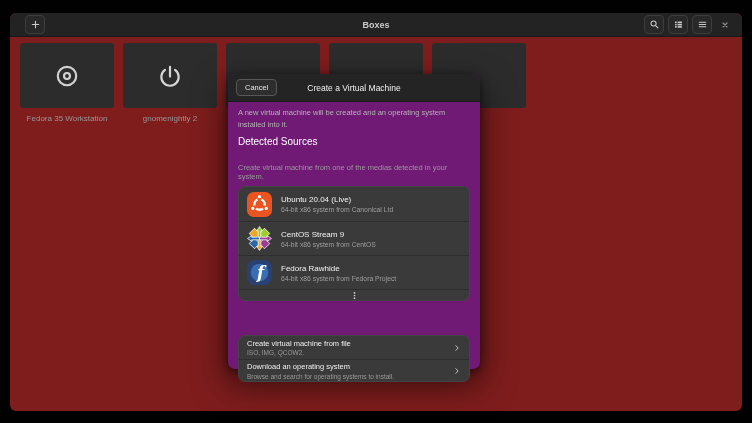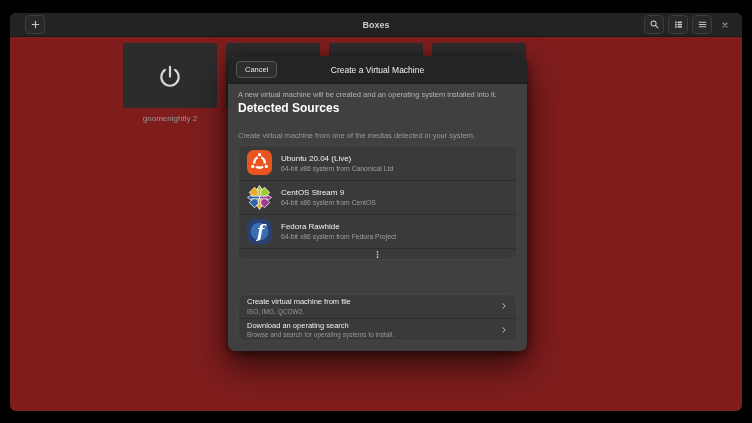--- a/index.html
+++ b/index.html
@@ -22,34 +22,34 @@
   .hb-close { width:18px; height:18px; border:none; background:transparent;
               display:flex; align-items:center; justify-content:center; cursor:pointer; }
 
   
   .tile { position:absolute; width:94px; text-align:center; }
   .thumb { width:94px; height:65px; background:#2c2c2c; border-radius:3px;
            display:flex; align-items:center; justify-content:center; }
   .tile-label { margin-top:6px; font-size:8px; color:#979797; }
 
   
-  .dialog { position:absolute; left:228px; top:56px; width:299px; height:295px;
-            background:#404040; border-radius:7px;
+  .dialog { position:absolute; left:228px; top:74px; width:252px; height:295px;
+            background:#701a75; border-radius:7px;
             box-shadow:0 14px 34px rgba(0,0,0,.65), 0 2px 8px rgba(0,0,0,.5); }
   .dlg-header { position:relative; height:28px; background:#242424;
                 border-bottom:1px solid #1b1b1b; border-radius:7px 7px 0 0;
                 display:flex; align-items:center; justify-content:center; }
   .dlg-title { font-size:8.5px; font-weight:normal; color:#f0f0f0; }
   .cancel-btn { position:absolute; left:8px; top:5px; height:17px; padding:0 8px;
                 font-size:7.5px; color:#e6e6e6; background:#2e2e2e;
                 border:1px solid #575757; border-radius:4px; cursor:pointer;
                 font-family:"Liberation Sans", sans-serif; }
   .dlg-body { padding:5px 10px 0 10px; }
   .intro-line { font-size:7.5px; line-height:11.5px; color:#b4b4b4; }
-  .sec-heading { font-size:12px; font-weight:bold; color:#ffffff; }
+  .sec-heading { margin-top:6px; font-size:10px; font-weight:normal; color:#ffffff; }
   .sec-caption { margin-top:16px; font-size:7.5px; color:#999999; }
 
   .card { background:#3a3a3a; border:1px solid #444444; border-radius:7px;
           overflow:hidden; }
   .source-list { margin-top:5px; height:115px; }
   .src-row { height:34px; display:flex; align-items:center; padding-left:8px;
              cursor:pointer; }
   .src-row + .src-row, .more-row { border-top:1px solid #2e2e2e; }
   .src-logo { width:25px; height:25px; flex:0 0 25px; }
   .src-text { margin-left:9px; }
@@ -103,20 +103,29 @@
           </svg>
         </button>
         <button class="hb-close">
           <svg width="8" height="8" viewBox="0 0 48 48">
             <path d="M12 12 L36 36 M36 12 L12 36" stroke="#8d8d8d" stroke-width="7" stroke-linecap="round"></path>
           </svg>
         </button>
       </div>
     </div>
 
+    <div class="tile" style="left:10px; top:30px">
+      <div class="thumb">
+        <svg width="26" height="26" viewBox="0 0 48 48">
+          <circle cx="24" cy="24" r="17" fill="none" stroke="#d2d2d2" stroke-width="4"></circle>
+          <circle cx="24" cy="24" r="5.5" fill="none" stroke="#d2d2d2" stroke-width="4"></circle>
+        </svg>
+      </div>
+      <div class="tile-label">Fedora 35 Workstation</div>
+    </div>
 
     <div class="tile" style="left:113px; top:30px">
       <div class="thumb">
         <svg width="26" height="26" viewBox="0 0 48 48">
           <path d="M33.2 12.9 A16 16 0 1 1 14.8 12.9" fill="none" stroke="#d6d6d6" stroke-width="4" stroke-linecap="round"></path>
           <path d="M24 7 V25" stroke="#d6d6d6" stroke-width="4" stroke-linecap="round"></path>
         </svg>
       </div>
       <div class="tile-label">gnomenightly 2</div>
     </div>
@@ -205,21 +214,21 @@
 
       <div class="card action-list">
         <div class="act-row">
           <div class="act-title">Create virtual machine from file</div>
           <div class="act-sub">ISO, IMG, QCOW2.</div>
           <svg class="chev" width="8" height="8" viewBox="0 0 48 48">
             <path d="M17 10 L31 24 L17 38" fill="none" stroke="#c2c2c2" stroke-width="6" stroke-linecap="round" stroke-linejoin="round"></path>
           </svg>
         </div>
         <div class="act-row">
-          <div class="act-title">Download an operating search</div>
+          <div class="act-title">Download an operating system</div>
           <div class="act-sub">Browse and search for operating systems to install.</div>
           <svg class="chev" width="8" height="8" viewBox="0 0 48 48">
             <path d="M17 10 L31 24 L17 38" fill="none" stroke="#c2c2c2" stroke-width="6" stroke-linecap="round" stroke-linejoin="round"></path>
           </svg>
         </div>
       </div>
     </div>
   </div>
 </div>
 

